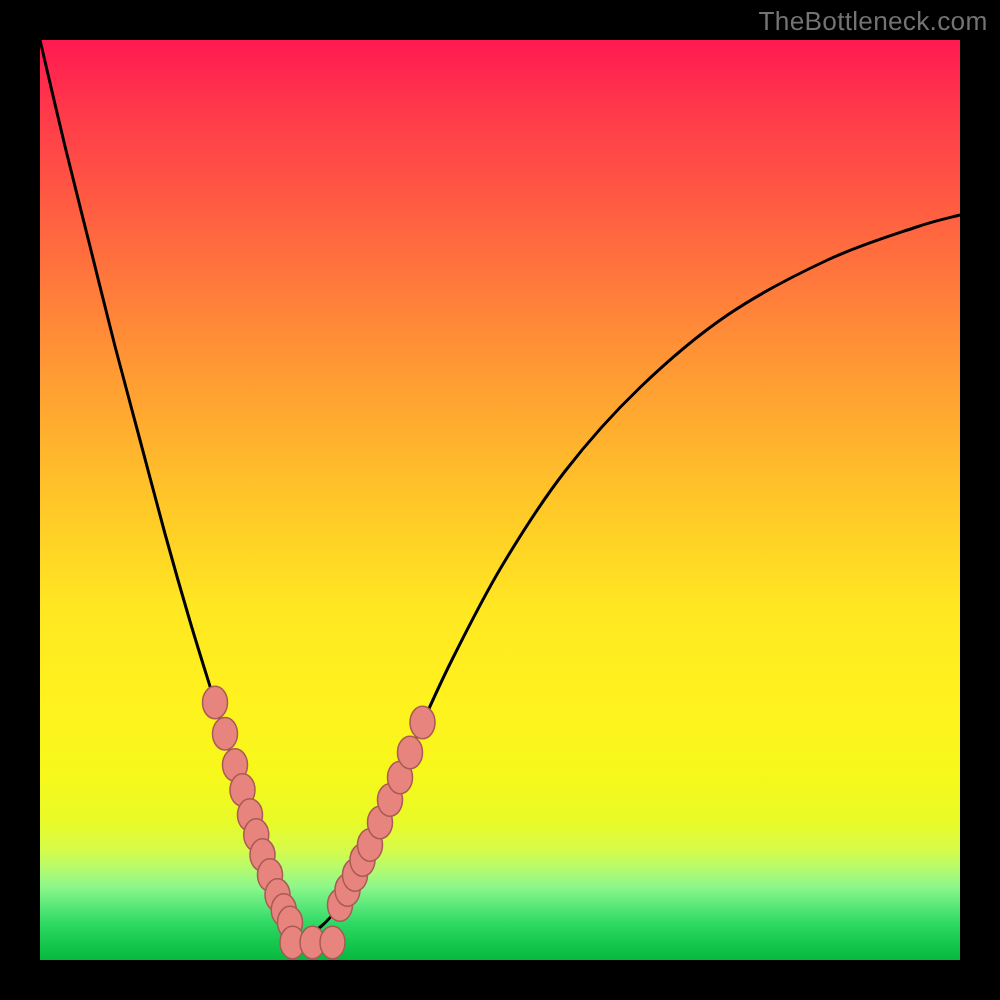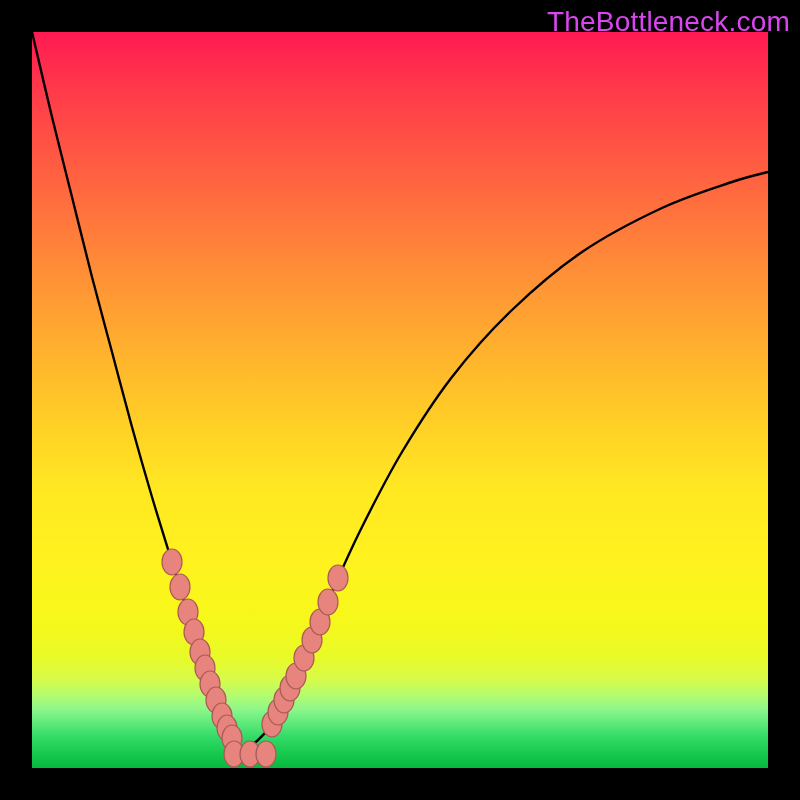--- a/index.html
+++ b/index.html
@@ -43,22 +43,22 @@
       #5ce97a 94%,
       #2fd964 96%,
       #17c94f 98%,
       #07b83f 100%
     );
   }
   .watermark {
     position: absolute;
     top: 6px;
     right: 10px;
-    color: #d946ef;
-    font-size: 28px;
+    color: #737373;
+    font-size: 21px;
     font-weight: 500;
     letter-spacing: 0.2px;
     user-select: none;
   }
   svg.curve {
     position: absolute;
     left: 0;
     top: 0;
     width: 736px;
     height: 736px;

